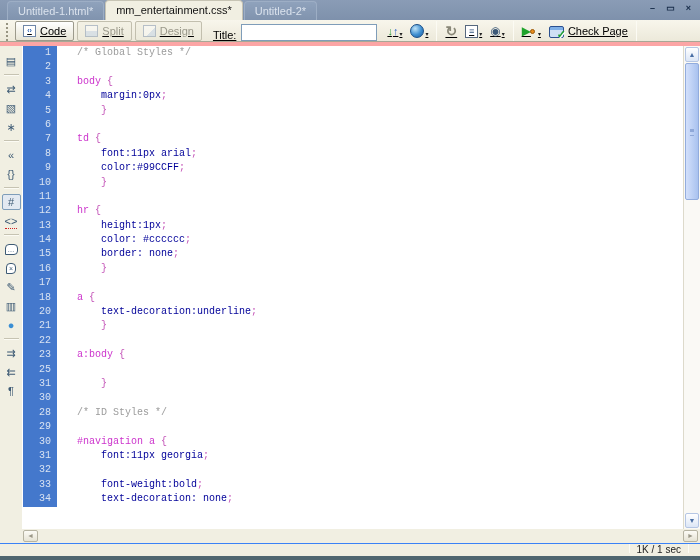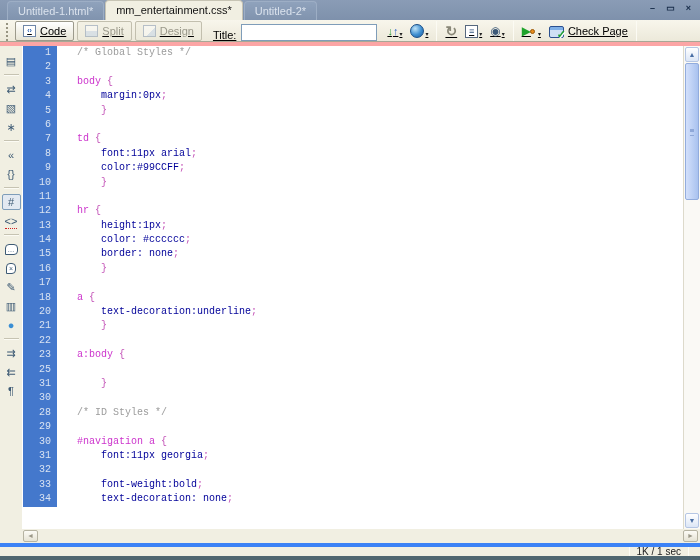--- a/index.html
+++ b/index.html
@@ -112,22 +112,22 @@
   #vthumb::after { content:""; position:absolute; left:4px; right:4px; top:50%; height:5px; margin-top:-3px;
             border-top:1px solid #8FA8D8; border-bottom:1px solid #8FA8D8; box-shadow:0 2px 0 #8FA8D8 inset; }
   
   #hscroll { position:absolute; left:0; top:529px; width:700px; height:14px; background:#F1EFE2; }
   .harr { position:absolute; top:1px; width:15px; height:12px;
           background:linear-gradient(#FCFBF6,#E6E3D4); border:1px solid #B6B3A2; border-radius:2px;
           color:#9B9888; font-size:7px; line-height:10px; text-align:center; }
   #hs-left { left:23px; } #hs-right { right:2px; }
   
   #statusbar { position:absolute; left:0; top:543px; width:700px; height:13px;
-               background:#F1EFE2; border-top:4px solid #3b82f6;
-               display:flex; align-items:center; justify-content:flex-end; }
+               background:#F1EFE2; border-top:1px solid #3b82f6;
+               display:flex; justify-content:flex-end; }
   .stsep { width:1px; height:9px; background:#B5B2A1; border-right:1px solid #FCFBF4; margin:0 7px; }
   #size-time { font-size:10px; color:#222; }
   #bottomstrip { position:absolute; left:0; top:556px; width:700px; height:4px; background:#4F6670; }
 </style>
 </head>
 <body>
 
 <div id="app">
 
   <div id="tabbar">

